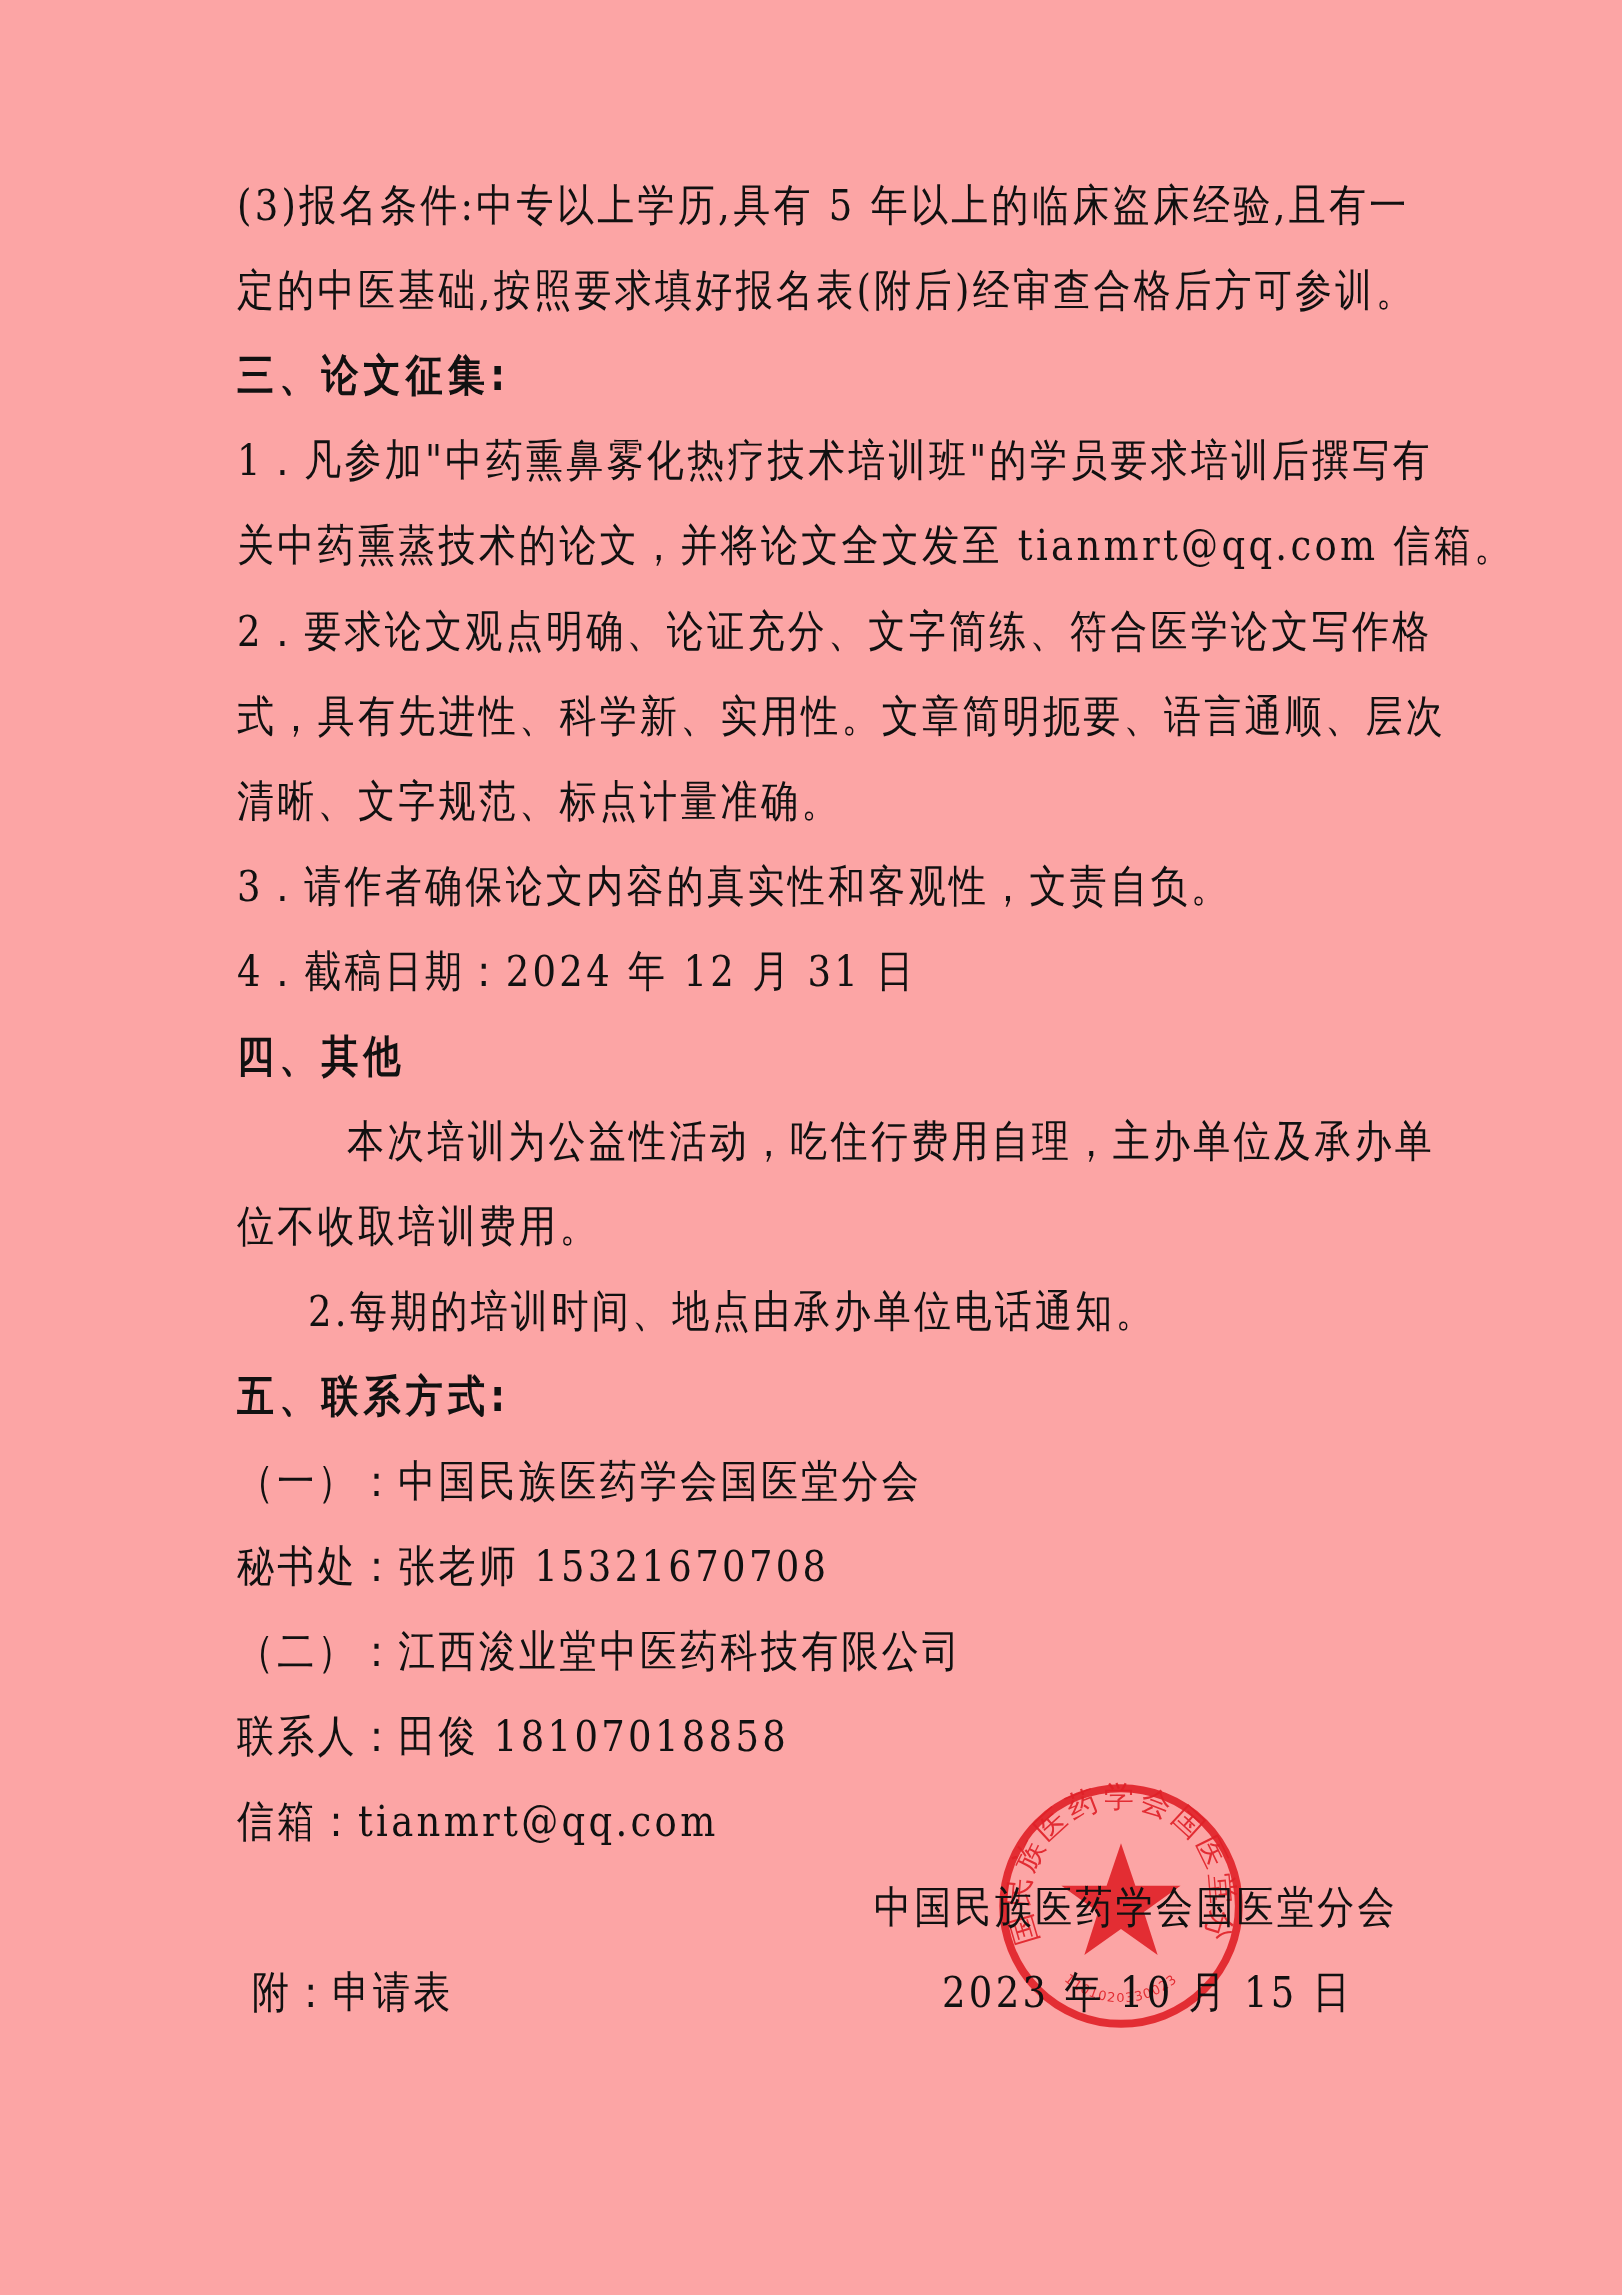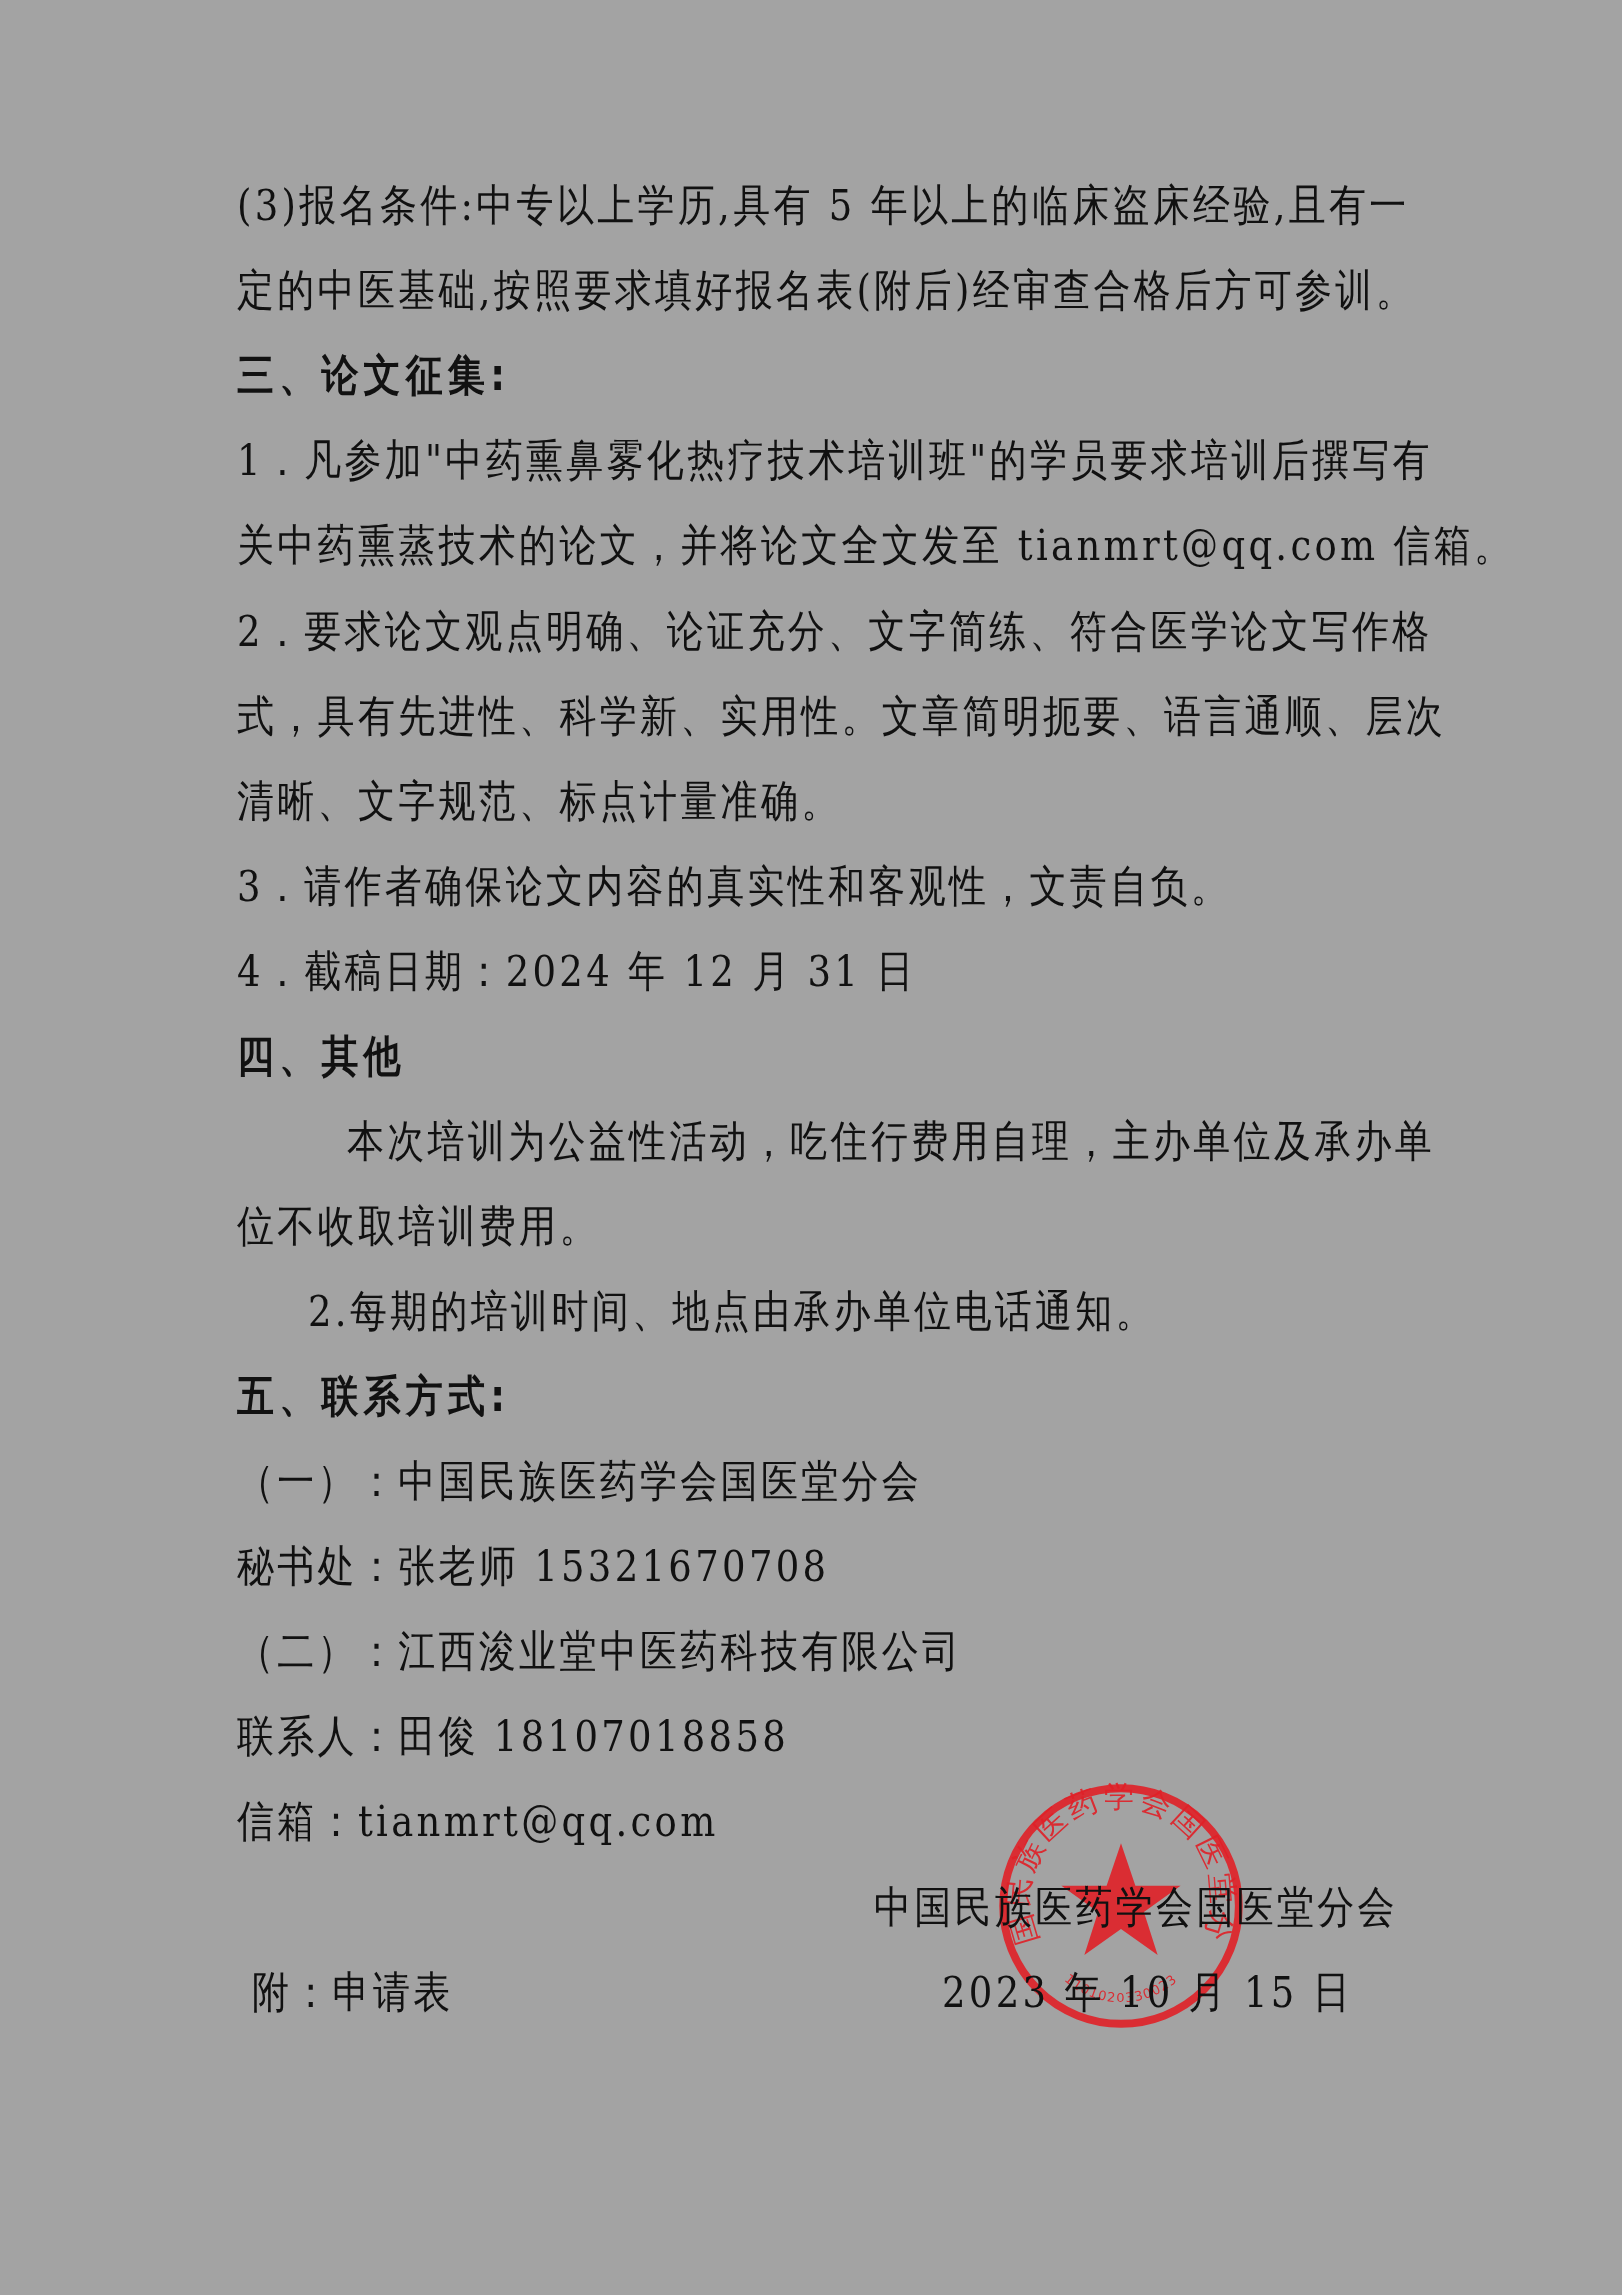--- a/index.html
+++ b/index.html
@@ -1,18 +1,18 @@
 <!DOCTYPE html>
 <html style="font-size:10.5px"><head>
 <meta charset="utf-8">
 <style>
   html, body { margin: 0; padding: 0; background: #ffffff; }
   body { width: 1623px; height: 2295px; position: relative; overflow: hidden;
          font-family: "DejaVu Serif", "Liberation Serif", serif; color: #111; }
-  .page { position: absolute; left: 0; top: 0; width: 1623px; height: 2295px; background: #a3a3a3; }
+  .page { position: absolute; left: 0; top: 0; width: 1623px; height: 2295px; background: #fca5a5; }
   .line { position: absolute; left: 237px; font-size: 37px; line-height: 46px; white-space: nowrap;
           letter-spacing: 3.3px; transform: scaleY(1.18); transform-origin: left center; }
   .heading { font-weight: bold; font-family: "DejaVu Sans", "Liberation Sans", sans-serif; letter-spacing: 5.2px; }
   .indent2 { left: 347px; }
   .indent1 { left: 308px; }
   .sig { position: absolute; font-size: 37px; line-height: 46px; white-space: nowrap; letter-spacing: 3.3px;
          transform: scaleY(1.18); transform-origin: left center; }
   .stamp { position: absolute; left: 996px; top: 1781px; width: 250px; height: 250px; pointer-events: none; }
   .stamp svg { width: 100%; height: 100%; }
 </style>

